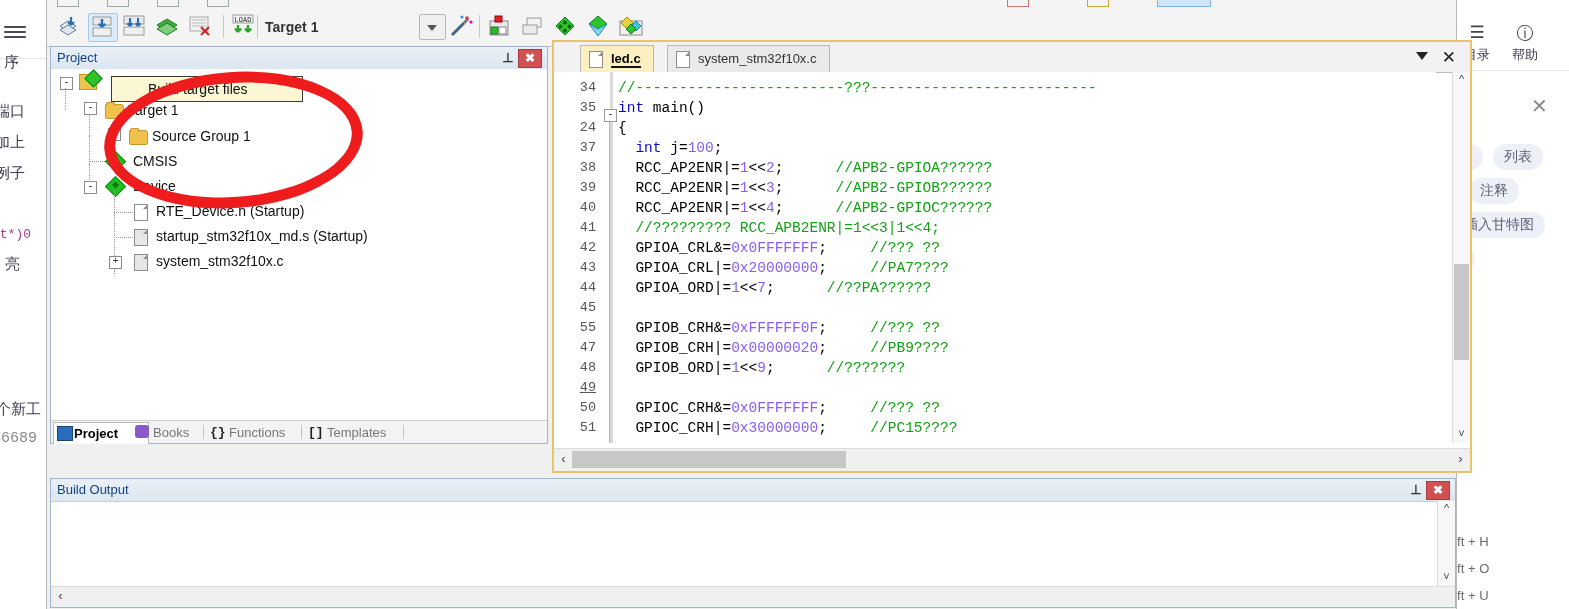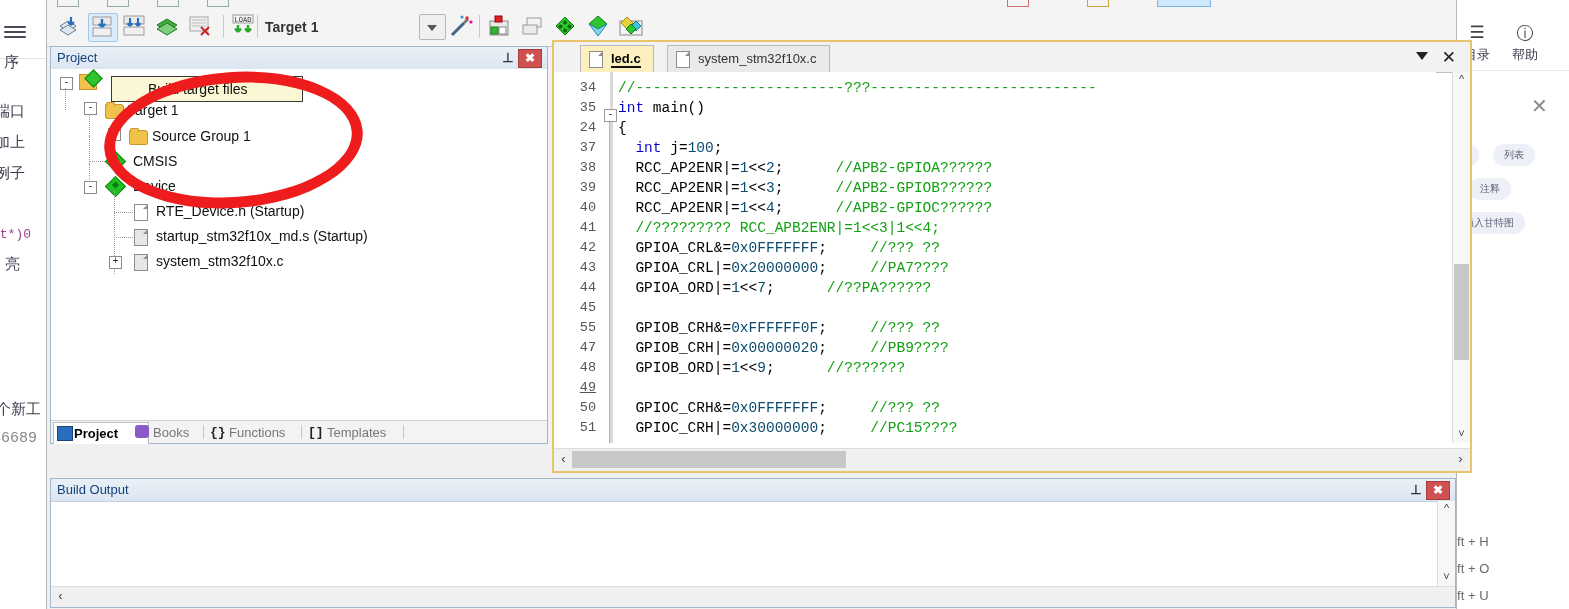--- a/index.html
+++ b/index.html
@@ -17,21 +17,21 @@
   .bg-left .ln{position:absolute;left:-12px;white-space:nowrap;}
   .bg-topbar{position:absolute;left:0;top:0;width:46px;height:58px;
              border-bottom:1px solid #e4e4ea;background:#fff;}
   .hamburger{position:absolute;left:4px;top:26px;width:22px;height:13px;}
   .hamburger i{display:block;height:2px;background:#4a4a5a;margin-bottom:3px;border-radius:1px;}
   .bg-right{position:absolute;right:0;top:0;width:114px;height:609px;background:#fff;overflow:hidden;}
   .bg-right .rtopbar{position:absolute;left:0;top:0;width:114px;height:70px;border-bottom:1px solid #e7e7ec;background:#fff;}
   .ricon{position:absolute;font-size:11px;color:#444;text-align:center;}
   .rlabel{position:absolute;font-size:13px;color:#3b3b4f;}
   .pill{position:absolute;background:#eef0f7;border-radius:13px;color:#5c6078;
-        font-size:10px;padding:4px 11px;white-space:nowrap;}
+        font-size:14px;padding:4px 11px;white-space:nowrap;}
   .shortcut{position:absolute;color:#6a6a6a;font-size:13px;white-space:nowrap;}
   .xclose{position:absolute;color:#8a8a8a;font-size:20px;}
 
   
   #keil{position:absolute;left:46px;top:0;width:1409px;height:609px;background:#f0f0f0;
         border-left:1px solid #b9b9b9;border-right:1px solid #b9b9b9;}
 
   
   .tb-top-cut{position:absolute;left:0;top:0;width:1409px;height:7px;background:#f4f4f4;
               border-bottom:1px solid #d8d8d8;overflow:hidden;}
@@ -111,21 +111,21 @@
                    border-bottom:5px solid #8d8d8d;}
   .ecaret{position:absolute;right:42px;top:10px;border-left:6px solid transparent;
           border-right:6px solid transparent;border-top:8px solid #222;}
   .eclose{position:absolute;right:14px;top:5px;font-size:17px;color:#222;}
   .code{position:absolute;left:0;top:30px;width:882px;height:371px;background:#fff;overflow:hidden;
         font-family:"Liberation Mono", monospace;font-size:14.5px;}
   .gutter{position:absolute;left:0;top:0;width:47px;height:100%;background:#fff;}
   .gnum{position:absolute;right:5px;color:#555;font-size:13.5px;font-family:"Liberation Mono",monospace;}
   .gbar{position:absolute;left:56px;top:0;width:3px;height:100%;background:#d9d9d9;}
   .cline{position:absolute;left:64px;white-space:pre;}
-  .kw{color:#0808cd;}  .num{color:#0c4a6e;}  .cmt{color:#13a013;}  .plain{color:#000;}
+  .kw{color:#0808cd;}  .num{color:#8b5cf6;}  .cmt{color:#13a013;}  .plain{color:#000;}
   .foldbox{position:absolute;width:11px;height:11px;border:1px solid #9a9a9a;background:#fff;
            font-size:10px;line-height:9px;text-align:center;color:#333;font-family:"Liberation Mono",monospace;}
   .foldline{position:absolute;left:55px;border-left:1px solid #b5b5b5;}
   .vscroll{position:absolute;right:0;top:30px;width:17px;height:371px;background:#f7f7f7;border-left:1px solid #dcdcdc;}
   .vthumb{position:absolute;left:1px;top:192px;width:15px;height:96px;background:#c7c7c7;}
   .sarrow{position:absolute;left:0;width:17px;height:17px;text-align:center;line-height:15px;font-size:11px;color:#444;}
   .hscroll{position:absolute;left:0;bottom:0;width:916px;height:22px;background:#f0f0f0;border-top:1px solid #dcdcdc;}
   .hthumb{position:absolute;left:18px;top:2px;width:274px;height:17px;background:#c7c7c7;}
   .harrow{position:absolute;top:2px;width:17px;height:17px;text-align:center;line-height:16px;font-size:13px;color:#444;}
 

